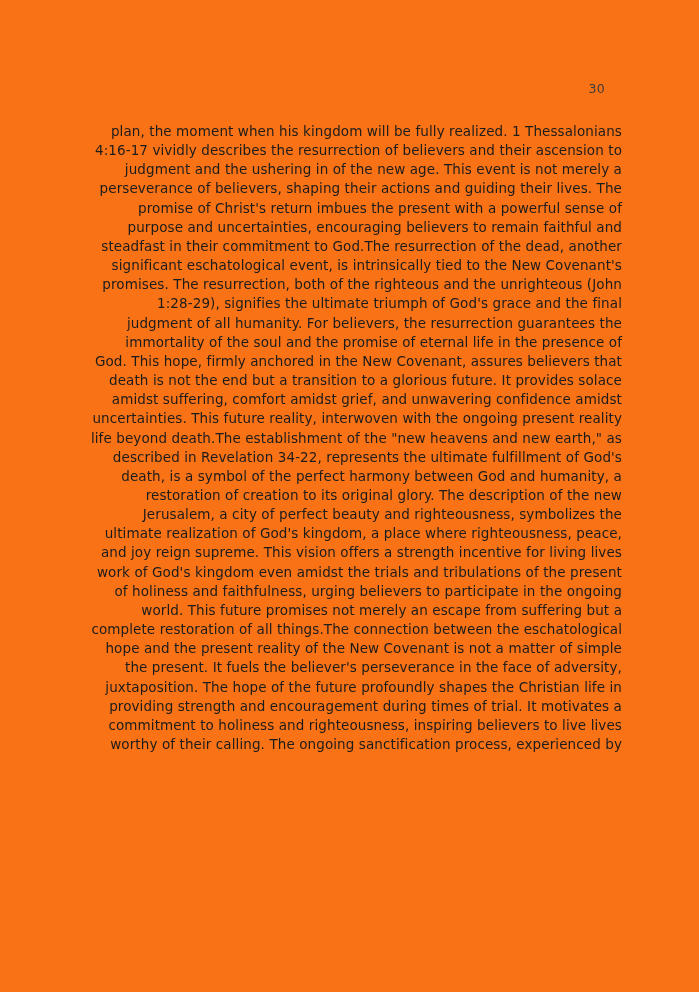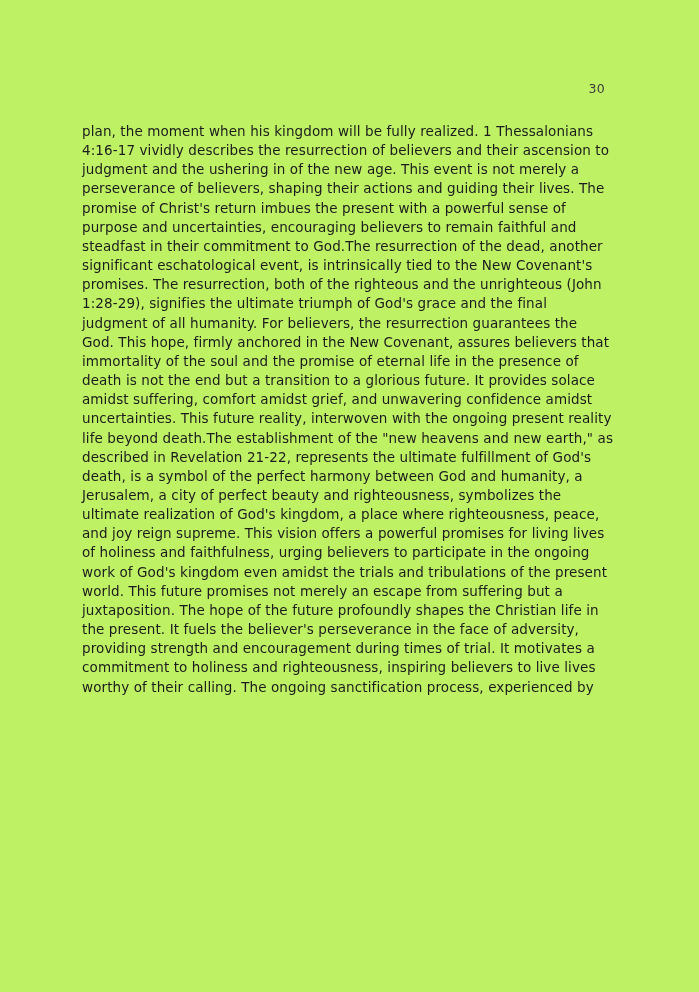--- a/index.html
+++ b/index.html
@@ -13,21 +13,21 @@
     position: relative;
     font-family: "DejaVu Sans", sans-serif;
     overflow: hidden;
   }
   .document-page {
     position: absolute;
     left: 0;
     top: 0;
     width: 699px;
     height: 992px;
-    background: #bef264;
+    background: #f97316;
   }
   .page-number {
     position: absolute;
     top: 82px;
     right: 94px;
     font-size: 12.5px;
     line-height: 14px;
     color: #3d3d3d;
     letter-spacing: 0.3px;
   }
@@ -37,52 +37,56 @@
     top: 122px;
     width: 540px;
     color: #1c1c1c;
     font-size: 13.5px;
   }
   .text-line {
     white-space: pre;
     line-height: 19.16px;
     height: 19.16px;
     letter-spacing: 0.1px;
+    text-align: right;
   }
 </style>
 </head>
 <body>
 
 <div class="document-page">
   <div class="page-number">30</div>
   <div class="body-text">
       <div class="text-line">plan, the moment when his kingdom will be fully realized. 1 Thessalonians</div>
       <div class="text-line">4:16-17 vividly describes the resurrection of believers and their ascension to</div>
       <div class="text-line">judgment and the ushering in of the new age. This event is not merely a</div>
       <div class="text-line">perseverance of believers, shaping their actions and guiding their lives. The</div>
       <div class="text-line">promise of Christ's return imbues the present with a powerful sense of</div>
       <div class="text-line">purpose and uncertainties, encouraging believers to remain faithful and</div>
       <div class="text-line">steadfast in their commitment to God.The resurrection of the dead, another</div>
       <div class="text-line">significant eschatological event, is intrinsically tied to the New Covenant's</div>
       <div class="text-line">promises. The resurrection, both of the righteous and the unrighteous (John</div>
       <div class="text-line">1:28-29), signifies the ultimate triumph of God's grace and the final</div>
       <div class="text-line">judgment of all humanity. For believers, the resurrection guarantees the</div>
+      <div class="text-line">immortality of the soul and the promise of eternal life in the presence of</div>
       <div class="text-line">God. This hope, firmly anchored in the New Covenant, assures believers that</div>
-      <div class="text-line">immortality of the soul and the promise of eternal life in the presence of</div>
       <div class="text-line">death is not the end but a transition to a glorious future. It provides solace</div>
       <div class="text-line">amidst suffering, comfort amidst grief, and unwavering confidence amidst</div>
       <div class="text-line">uncertainties. This future reality, interwoven with the ongoing present reality</div>
       <div class="text-line">life beyond death.The establishment of the "new heavens and new earth," as</div>
-      <div class="text-line">described in Revelation 21-22, represents the ultimate fulfillment of God's</div>
+      <div class="text-line">described in Revelation 34-22, represents the ultimate fulfillment of God's</div>
       <div class="text-line">death, is a symbol of the perfect harmony between God and humanity, a</div>
+      <div class="text-line">restoration of creation to its original glory. The description of the new</div>
       <div class="text-line">Jerusalem, a city of perfect beauty and righteousness, symbolizes the</div>
       <div class="text-line">ultimate realization of God's kingdom, a place where righteousness, peace,</div>
-      <div class="text-line">and joy reign supreme. This vision offers a powerful promises for living lives</div>
+      <div class="text-line">and joy reign supreme. This vision offers a strength incentive for living lives</div>
+      <div class="text-line">work of God's kingdom even amidst the trials and tribulations of the present</div>
       <div class="text-line">of holiness and faithfulness, urging believers to participate in the ongoing</div>
-      <div class="text-line">work of God's kingdom even amidst the trials and tribulations of the present</div>
       <div class="text-line">world. This future promises not merely an escape from suffering but a</div>
+      <div class="text-line">complete restoration of all things.The connection between the eschatological</div>
+      <div class="text-line">hope and the present reality of the New Covenant is not a matter of simple</div>
+      <div class="text-line">the present. It fuels the believer's perseverance in the face of adversity,</div>
       <div class="text-line">juxtaposition. The hope of the future profoundly shapes the Christian life in</div>
-      <div class="text-line">the present. It fuels the believer's perseverance in the face of adversity,</div>
       <div class="text-line">providing strength and encouragement during times of trial. It motivates a</div>
       <div class="text-line">commitment to holiness and righteousness, inspiring believers to live lives</div>
       <div class="text-line">worthy of their calling. The ongoing sanctification process, experienced by</div>
     </div>
 </div>
 
 </body></html>

